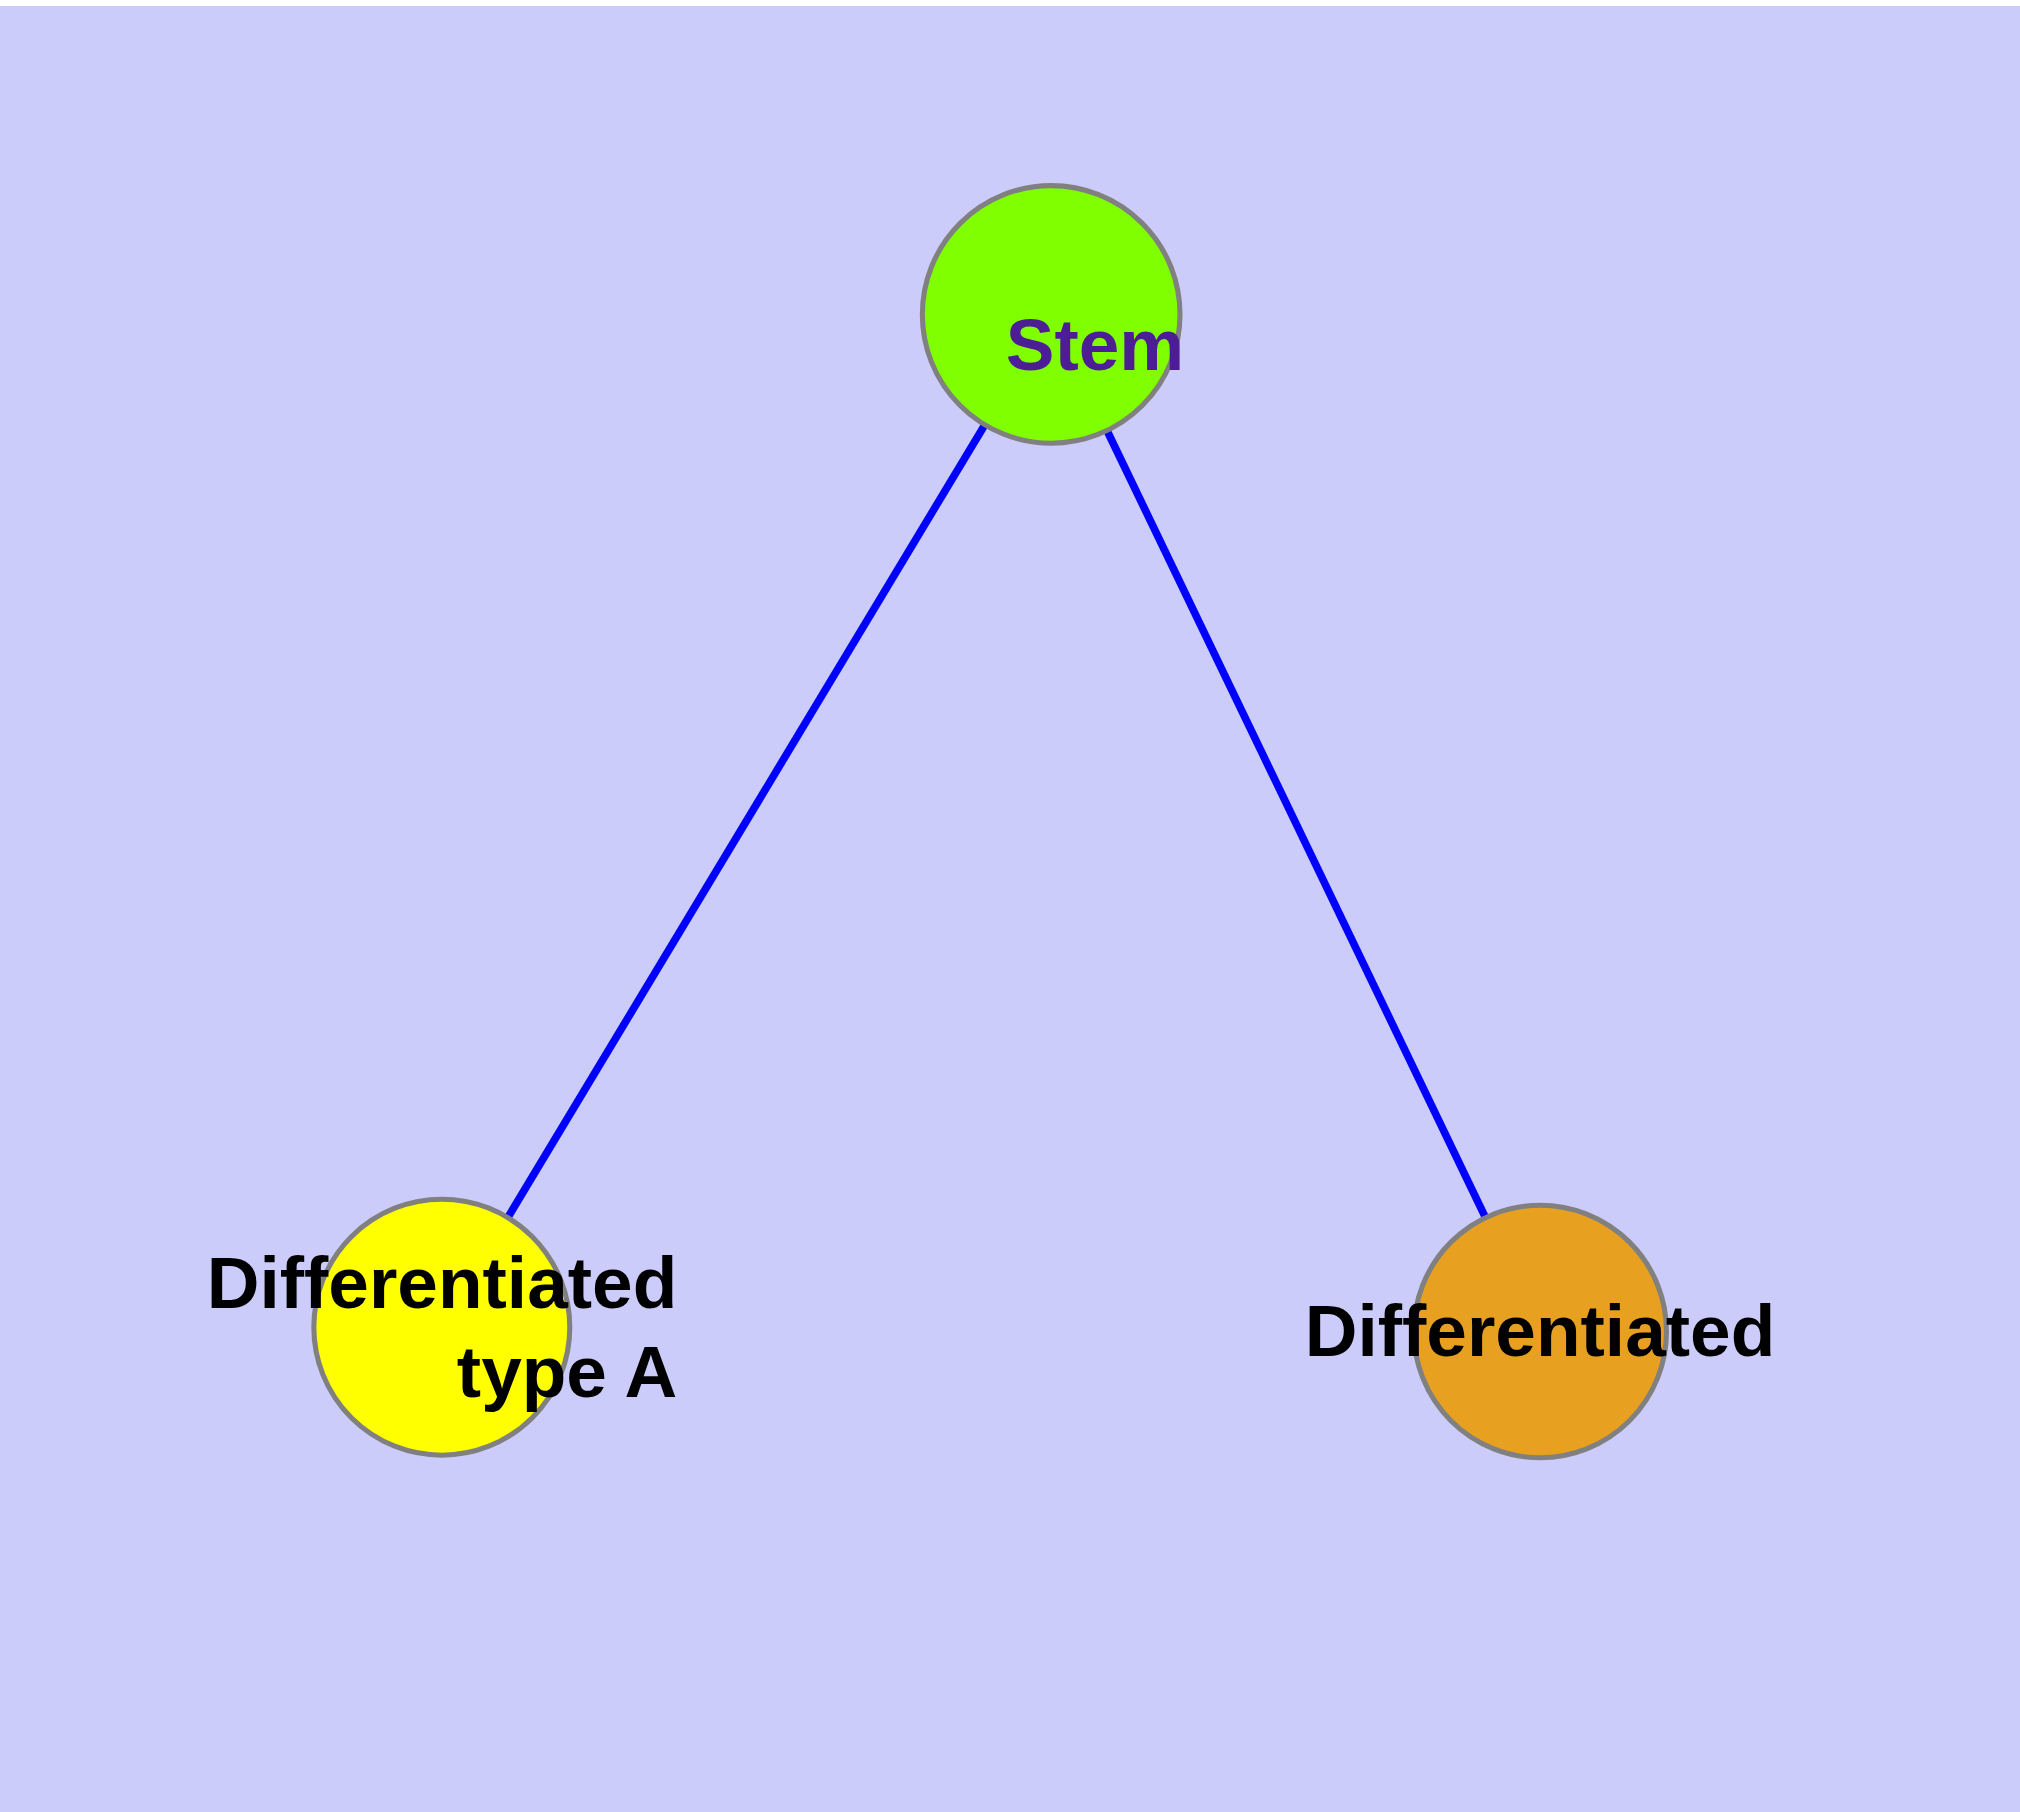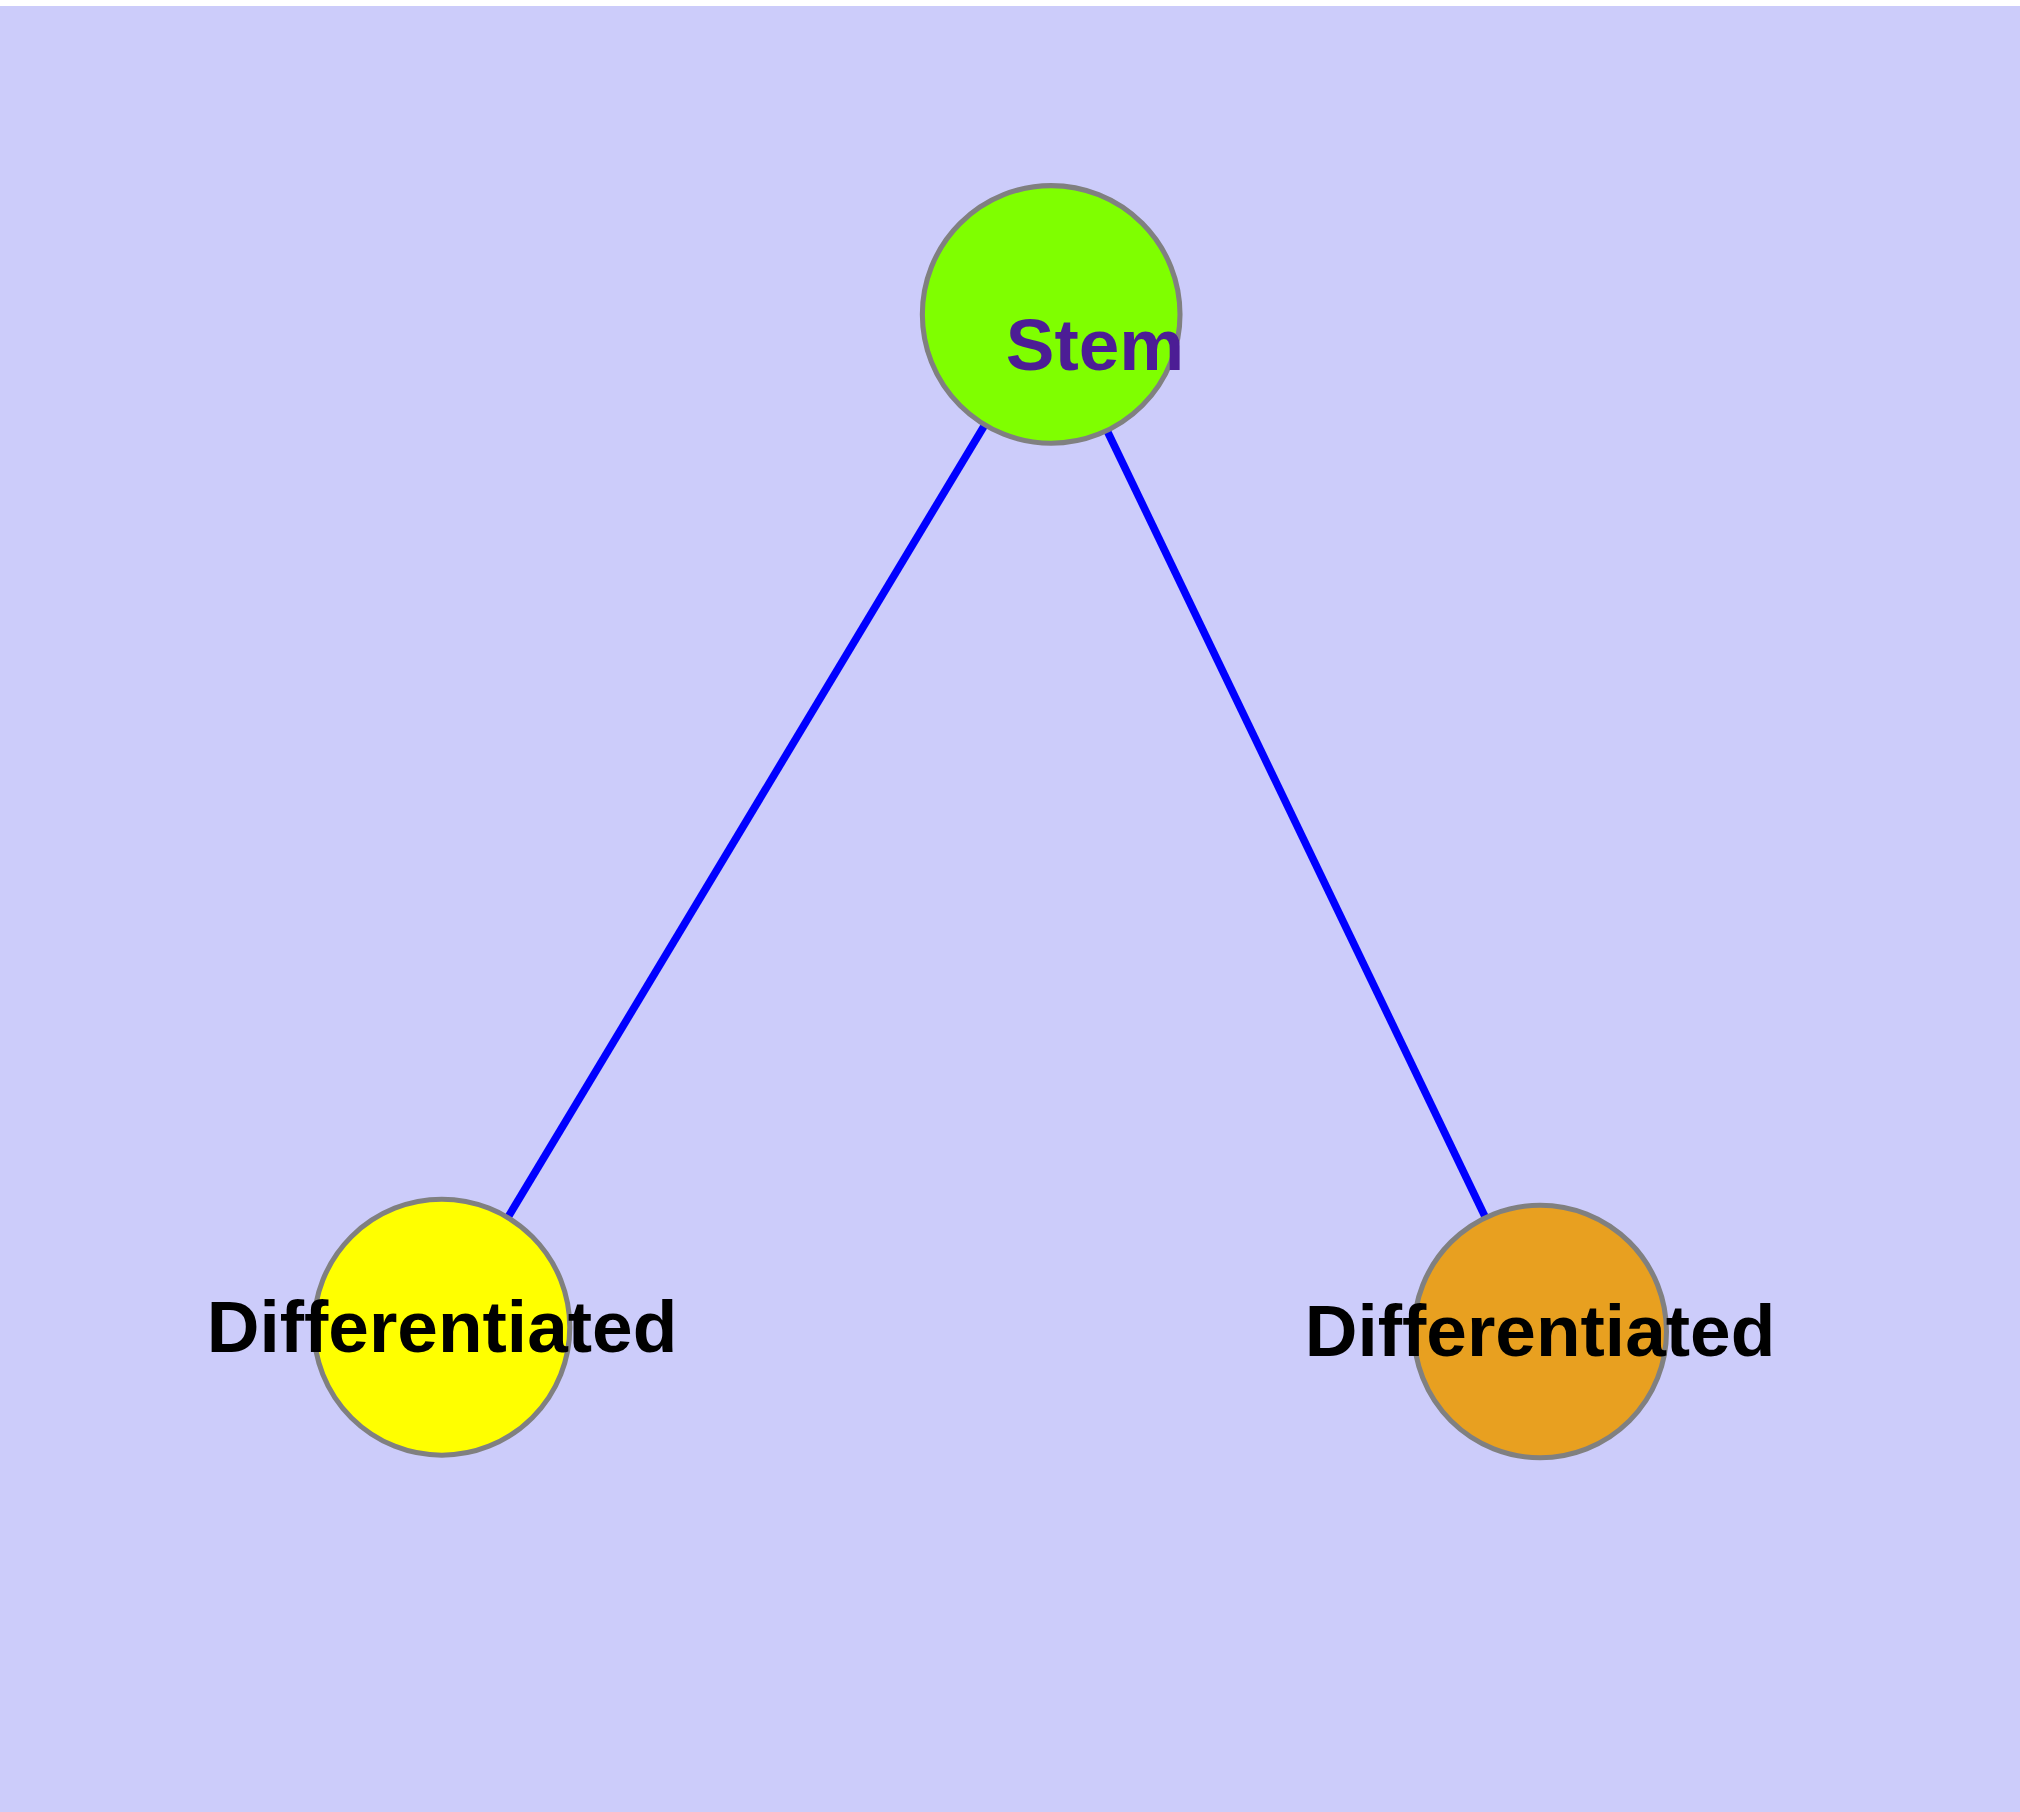--- a/index.html
+++ b/index.html
@@ -62,18 +62,18 @@
       </g>
     <g id="nodes-layer">
         <circle cx="1240" cy="371" r="152" fill="#7fff00" stroke="#808080" stroke-width="6"></circle>
         <circle cx="521" cy="1566" r="151" fill="#ffff00" stroke="#808080" stroke-width="6"></circle>
         <circle cx="1817" cy="1571" r="149" fill="#e8a020" stroke="#808080" stroke-width="6"></circle>
       </g>
   </svg>
 
   <div id="labels-layer">
       <div class="node-label single" style="left: 1095px; top: 314px; color: #4c1d95; margin-top: 31px;"><span>Stem</span></div>
-      <div class="node-label double" style="left: 442px; top: 1327px; color: rgb(0, 0, 0);"><span>Differentiated</span><br></div>
+      <div class="node-label double" style="left: 442px; top: 1327px; color: rgb(0, 0, 0);"><span>Differentiated</span><br><span>type A</span></div>
       <div class="node-label double" style="left: 1540px; top: 1331px; color: rgb(0, 0, 0);"><span>Differentiated</span><br></div>
     </div>
 
 </div>
 
 
 </body></html>

